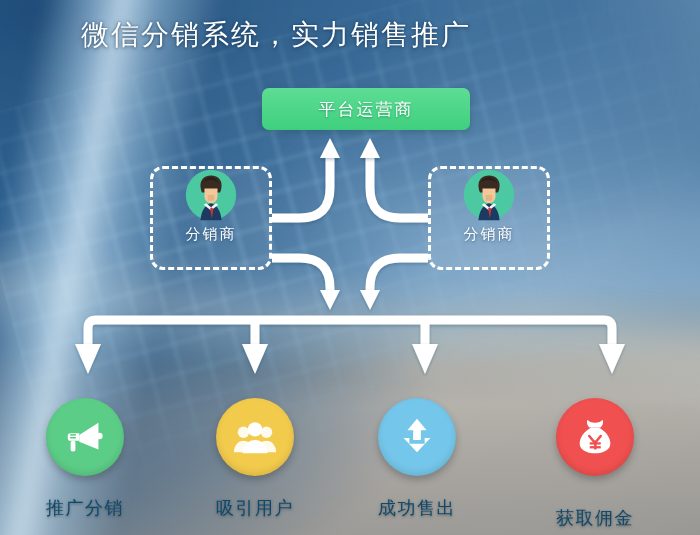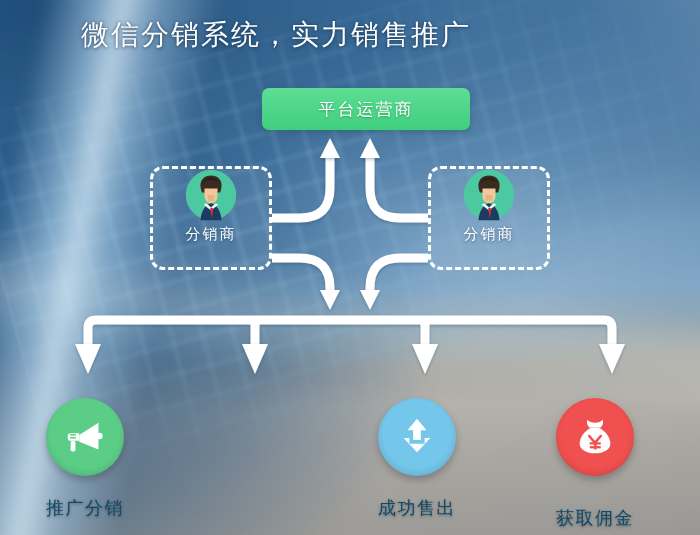--- a/index.html
+++ b/index.html
@@ -195,20 +195,33 @@
         <path d="M18 20H9a3 3 0 0 0-3 3v2a3 3 0 0 0 3 3h9z" fill="#fff"></path>
         <rect x="9" y="28" width="5" height="11" rx="2" fill="#fff"></rect>
         <rect x="8.5" y="21" width="6" height="1.6" fill="#5ccd87"></rect>
         <rect x="8.5" y="24" width="6" height="1.6" fill="#5ccd87"></rect>
         <circle cx="39" cy="23" r="3.4" fill="#fff"></circle>
       </svg>
     </div>
     <div class="caption">推广分销</div>
   </div>
 
+  <div class="node" id="node-1">
+    <div class="circle" style="background:#f2ca4c">
+      <svg class="nicon" viewBox="0 0 48 48">
+        <circle cx="12" cy="19" r="6" fill="#fff" opacity=".9"></circle>
+        <path d="M2 40c0-7 4.5-12 10-12s10 5 10 12z" fill="#fff" opacity=".9"></path>
+        <circle cx="36" cy="19" r="6" fill="#fff" opacity=".9"></circle>
+        <path d="M26 40c0-7 4.5-12 10-12s10 5 10 12z" fill="#fff" opacity=".9"></path>
+        <circle cx="24" cy="16" r="7.5" fill="#fff"></circle>
+        <path d="M11 41c0-8 5.5-14 13-14s13 6 13 14z" fill="#fff"></path>
+      </svg>
+    </div>
+    <div class="caption">吸引用户</div>
+  </div>
 
   <div class="node" id="node-2">
     <div class="circle" style="background:#74c6ea">
       <svg class="nicon" viewBox="0 0 48 48">
         <path d="M24 5l10 12h-6v10h-8V17h-6z" fill="#fff"></path>
         <path d="M10 25h6v6h16v-6h6l-14 15z" fill="#fff"></path>
       </svg>
     </div>
     <div class="caption">成功售出</div>
   </div>

